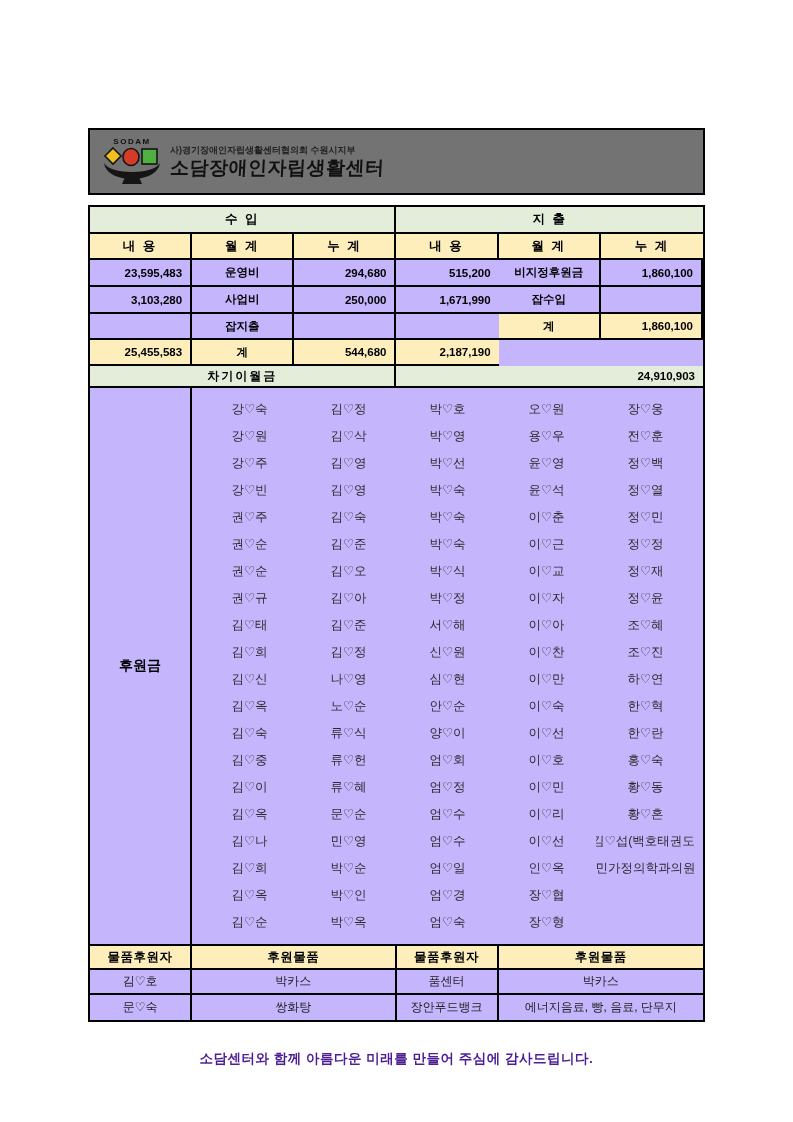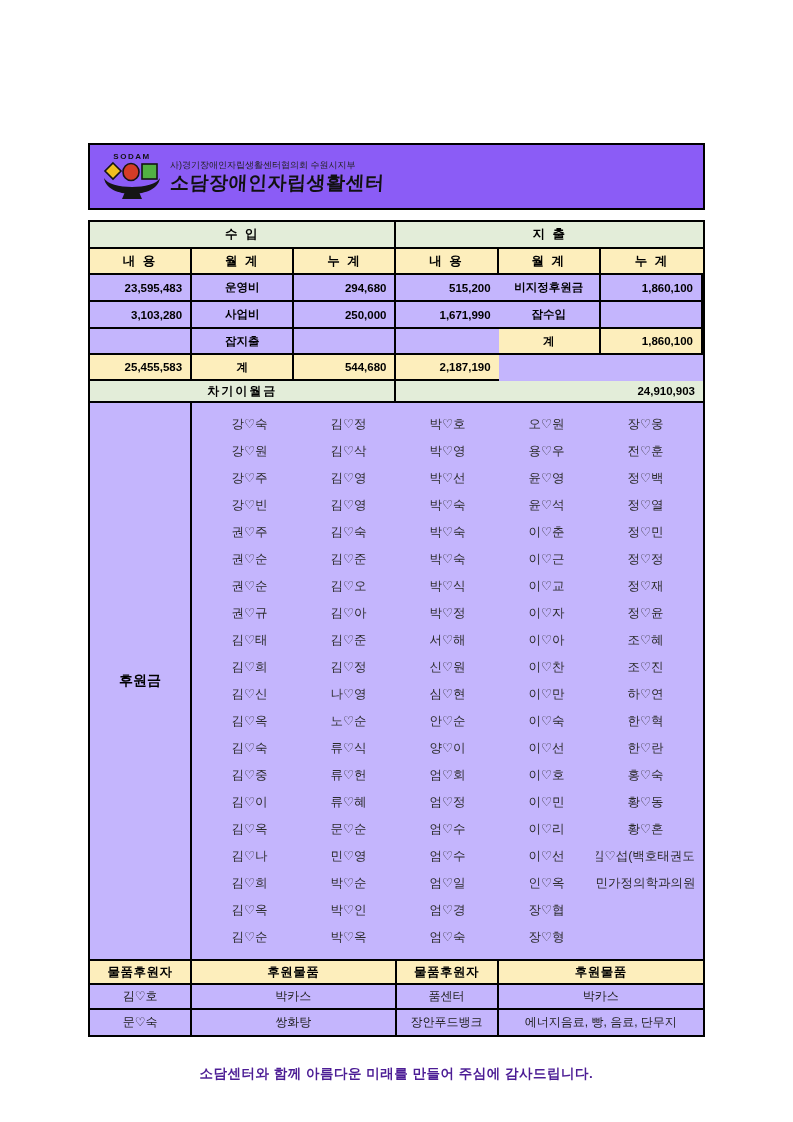--- a/index.html
+++ b/index.html
@@ -1,27 +1,27 @@
 <!DOCTYPE html>
 <html><head>
 <meta charset="utf-8">
 <style>
   * { margin:0; padding:0; box-sizing:border-box; }
   body { background:#fff; font-family:"Liberation Sans","DejaVu Sans",sans-serif; }
   .page { position:relative; width:793px; height:1122px; background:#ffffff; overflow:hidden; }
   .content { position:absolute; left:88px; top:128px; width:617px; }
 
   
-  .header-box { display:flex; align-items:center; border:2px solid #000; height:67px; background:#8b5cf6;margin-top:15px; }
+  .header-box { display:flex; align-items:center; border:2px solid #000; height:67px; background:#737373; }
   .logo-area { display:flex; align-items:center; padding-left:10px; width:268px; flex:0 0 auto; }
   .logo-mark { width:64px; height:50px; display:flex; flex-direction:column; align-items:center; flex:0 0 auto; }
   .sodam-word { font-size:8px; font-weight:bold; letter-spacing:1.5px; color:#111; line-height:9px; }
   .logo-svg { width:62px; height:40px; }
   .org-text { margin-left:6px; }
-  .org-line1 { font-size:9px; font-weight:normal; color:#222; letter-spacing:0px; line-height:13px; white-space:nowrap; }
+  .org-line1 { font-size:9px; font-weight:bold; color:#222; letter-spacing:0px; line-height:13px; white-space:nowrap; }
   .org-line2 { font-size:19px; font-weight:bold; color:#111; line-height:22px; letter-spacing:0.5px; white-space:nowrap; transform:skewX(-3deg); }
   .title-area { flex:1; text-align:center; font-size:24px; font-weight:bold; color:#000; letter-spacing:1px; padding-right:8px; }
 
   
   .bigtable { margin-top:10px; border:2px solid #000; background:#c4b5fd; }
   .grid6 { display:grid; grid-template-columns:repeat(6,1fr); }
   #summary-grid { grid-template-rows:27px 26px 27px 27px 26px 26px 22px; }
   .c { display:flex; align-items:center; justify-content:center; border-right:2px solid #000; border-bottom:2px solid #000; font-size:11.5px; font-weight:bold; color:#000; overflow:hidden; white-space:nowrap; }
   .c.lc { border-right:none; }
   .c.lr { border-bottom:none; }

